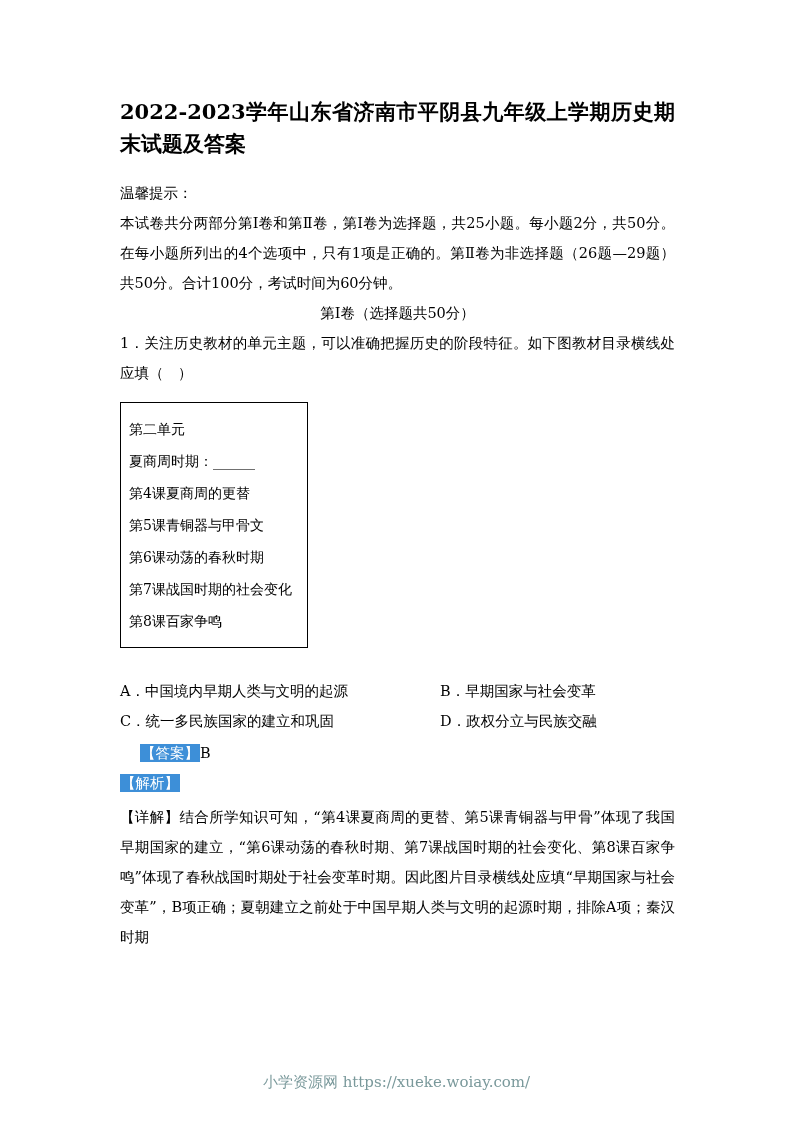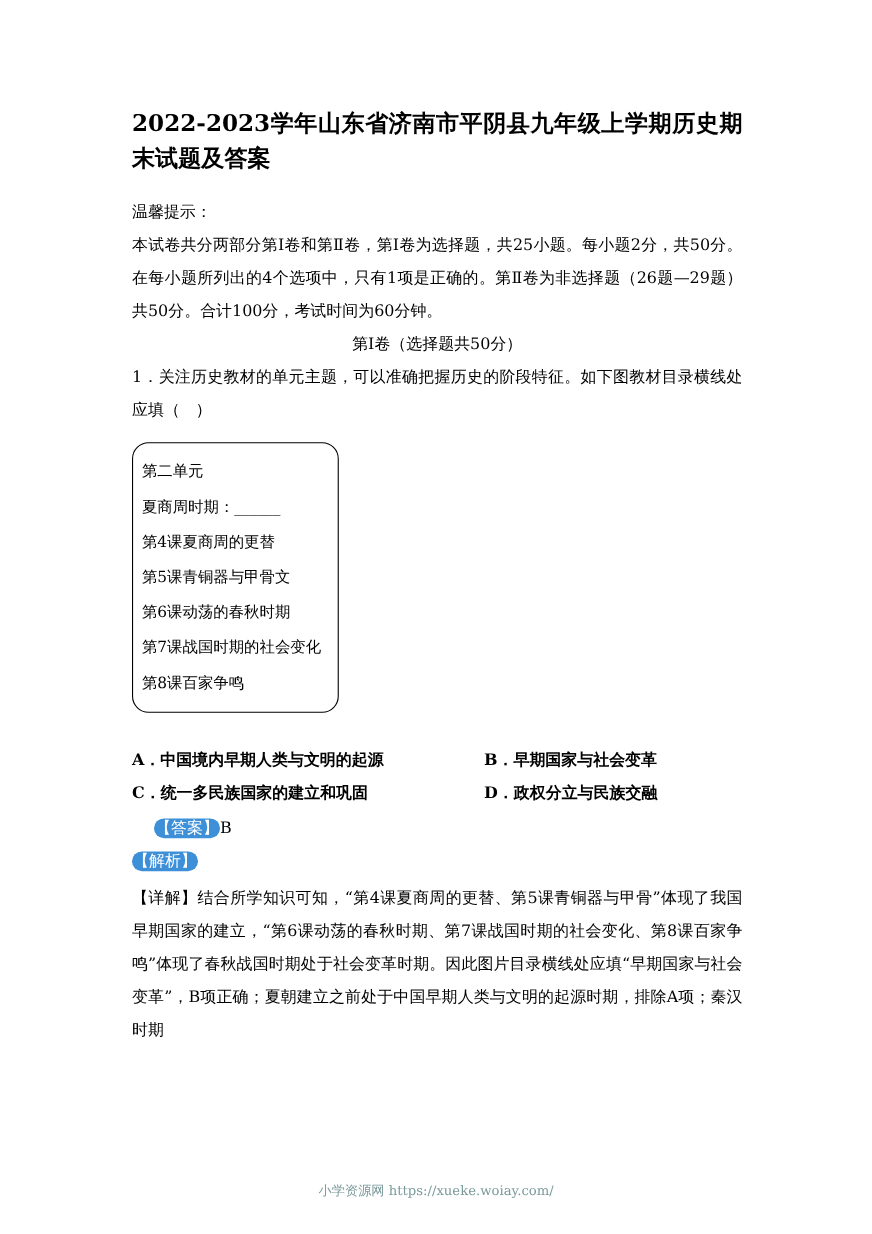--- a/index.html
+++ b/index.html
@@ -1,15 +1,15 @@
 <!DOCTYPE html>
 <html><head>
 <meta charset="utf-8">
 <style>
-  * { margin: 0; padding: 0; box-sizing: border-box; border-radius: 15px; }
+  * { margin: 0; padding: 0; box-sizing: border-box; }
   html, body { background: #ffffff; }
   .page {
     position: relative;
     width: 793px;
     height: 1122px;
     margin: 0 auto;
     background: #ffffff;
     font-family: "DejaVu Serif", "Liberation Serif", serif;
     color: #000000;
     font-size: 14.5px;
@@ -32,37 +32,36 @@
     border: 1px solid #000;
     padding: 10px 8px;
     margin: 14px 0 28px 0;
     font-size: 14px;
     line-height: 32px;
   }
   .options {
     display: grid;
     grid-template-columns: 320px 1fr;
     line-height: 30px;
-    font-weight: bold;
   }
   .hl {
     background: #3d8fd8;
     color: #ffffff;
     padding: 1px 1px;
   }
   .answer-row { margin-top: 2px; padding-left: 20px; }
   .detail { margin-top: 4px; }
   .footer {
     position: absolute;
     left: 0;
     right: 0;
     bottom: 30px;
     text-align: center;
     color: #7a999b;
-    font-size: 12px;
+    font-size: 15px;
     line-height: 20px;
   }
 </style>
 </head>
 <body>
 
 <div class="page">
 
   <h1 class="title">2022-2023学年山东省济南市平阴县九年级上学期历史期末试题及答案</h1>
 

